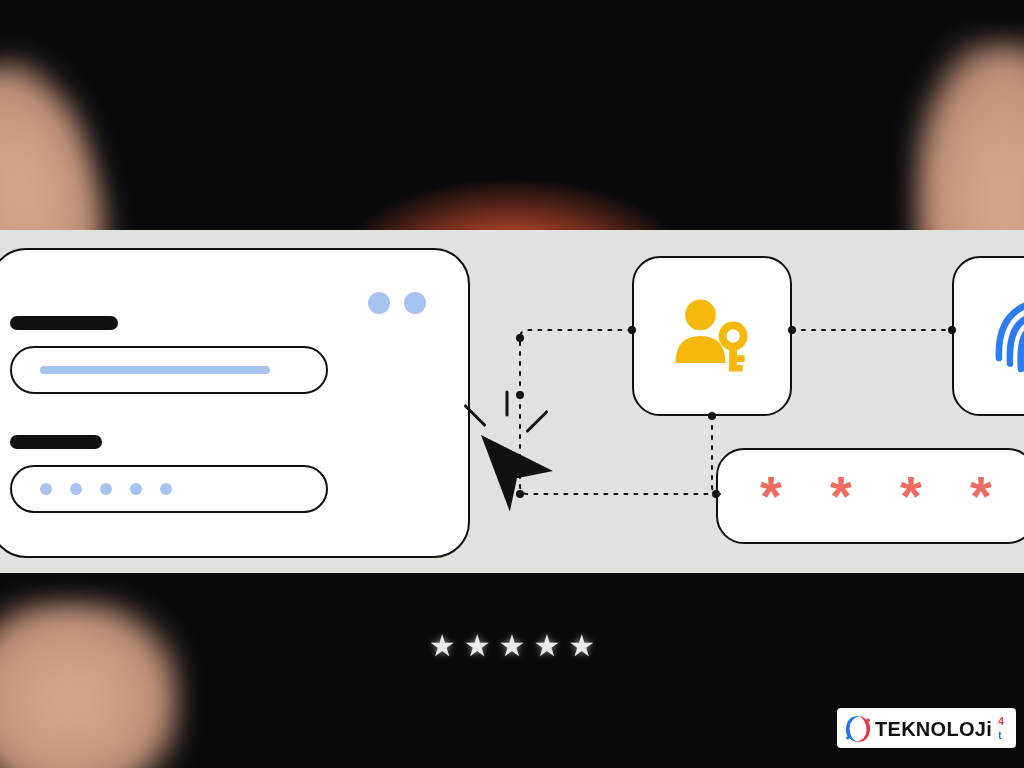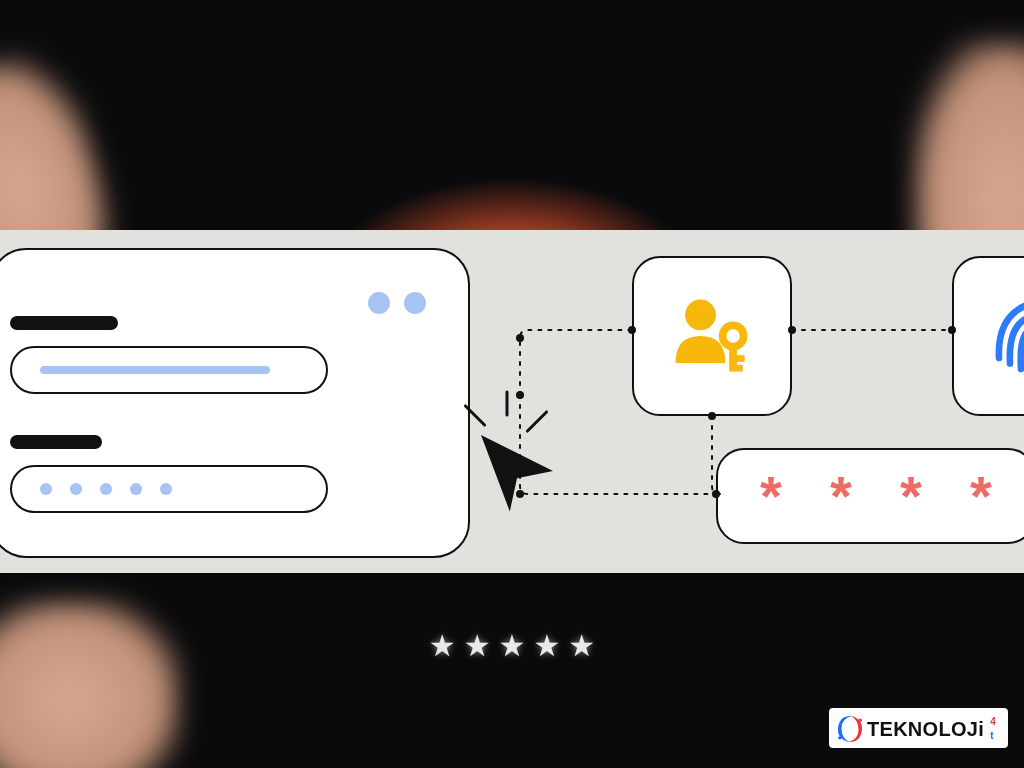--- a/index.html
+++ b/index.html
@@ -180,21 +180,21 @@
   }
   .star {
     color: #e9e9e9;
     font-size: 30px;
     text-shadow: 0 0 6px rgba(255,255,255,.5);
   }
 
   
   .brand {
     position: absolute;
-    right: 16px;
+    right: 8px;
     bottom: 20px;
     display: flex;
     align-items: center;
     gap: 4px;
     font-weight: 800;
     font-size: 20px;
     font-family: Arial, sans-serif;
     letter-spacing: .3px;
   }
   .brand .main { color: #111; }

